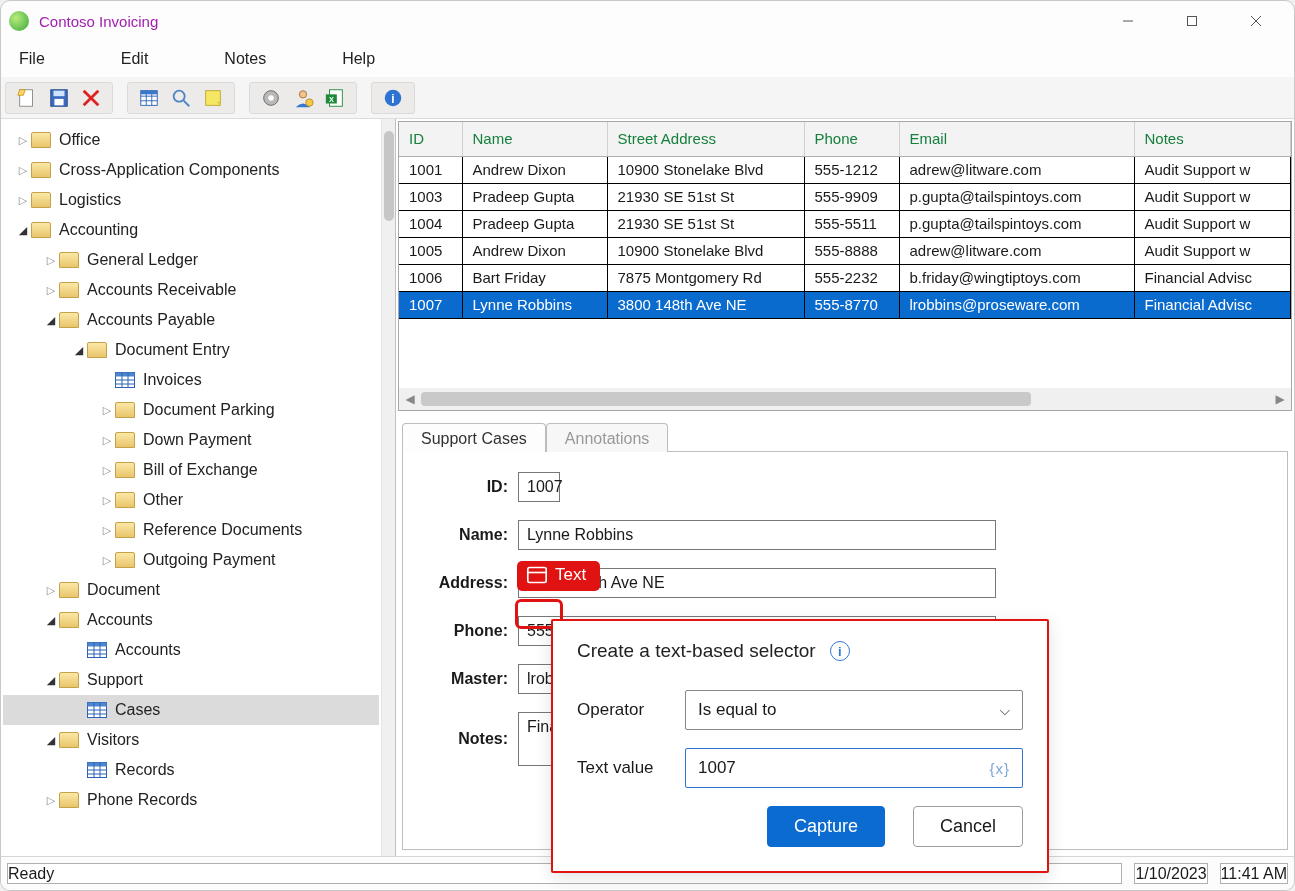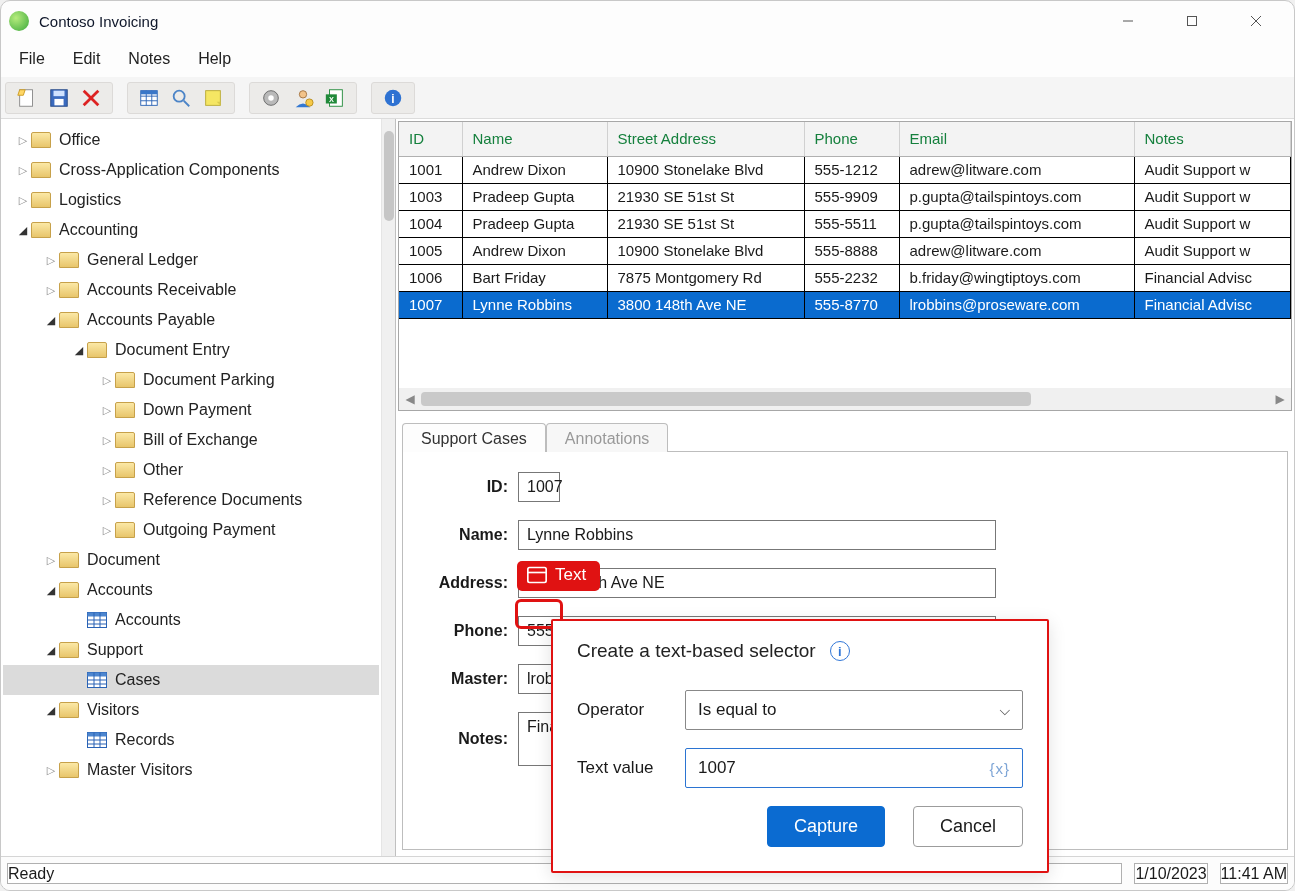--- a/index.html
+++ b/index.html
@@ -27,31 +27,32 @@
   display: flex;
   align-items: center;
   padding: 0 8px;
 }
 .app-icon {
   width: 20px; height: 20px;
   border-radius: 50%;
   background: radial-gradient(circle at 35% 35%, #b6ec7d, #3aa83a);
   margin-right: 10px;
 }
-.app-title { color: #0f172a; font-size: 15px; flex: 1; }
+.app-title { color: #a21caf; font-size: 15px; flex: 1; }
 .win-controls { display: flex; gap: 28px; margin-right: 12px; }
 .win-ctrl { width: 36px; height: 28px; display: flex; align-items: center; justify-content: center; color: #555; font-size: 14px; }
 .win-ctrl svg { width: 12px; height: 12px; stroke: #555; stroke-width: 1; fill: none; }
 
 .menubar {
   height: 36px;
   display: flex;
   align-items: center;
   padding: 0 4px;
   font-size: 16px;
+  gap: 48px;
 }
 .menu-item { padding: 6px 14px; cursor: default; color: #222; }
 
 .toolbar {
   height: 42px;
   display: flex;
   align-items: center;
   padding: 2px 4px;
   gap: 2px;
   border-bottom: 1px solid #dcdcdc;
@@ -325,20 +326,32 @@
             <span class="caret" style="color: rgb(51, 51, 51);">◢</span>
             <span class="folder-icon"></span>
             <span>Accounts Payable</span>
           </div>
           <div class="tree-node indent2">
             <span class="caret" style="color: rgb(51, 51, 51);">◢</span>
             <span class="folder-icon"></span>
             <span>Document Entry</span>
           </div>
           <div class="tree-node indent3">
+            <span class="caret empty" style="color: rgb(136, 136, 136);"></span>
+            <span class="grid-icon"><svg viewBox="0 0 20 16">
+                <rect x="0.5" y="0.5" width="19" height="15" fill="#fff" stroke="#2a63b5"></rect>
+                <rect x="0.5" y="0.5" width="19" height="4" fill="#4d86cf"></rect>
+                <line x1="0.5" y1="8" x2="19.5" y2="8" stroke="#2a63b5"></line>
+                <line x1="0.5" y1="12" x2="19.5" y2="12" stroke="#2a63b5"></line>
+                <line x1="7" y1="0.5" x2="7" y2="15.5" stroke="#2a63b5"></line>
+                <line x1="13" y1="0.5" x2="13" y2="15.5" stroke="#2a63b5"></line>
+              </svg></span>
+            <span>Invoices</span>
+          </div>
+          <div class="tree-node indent3">
             <span class="caret" style="color: rgb(136, 136, 136);">▷</span>
             <span class="folder-icon"></span>
             <span>Document Parking</span>
           </div>
           <div class="tree-node indent3">
             <span class="caret" style="color: rgb(136, 136, 136);">▷</span>
             <span class="folder-icon"></span>
             <span>Down Payment</span>
           </div>
           <div class="tree-node indent3">
@@ -413,21 +426,21 @@
                 <line x1="0.5" y1="8" x2="19.5" y2="8" stroke="#2a63b5"></line>
                 <line x1="0.5" y1="12" x2="19.5" y2="12" stroke="#2a63b5"></line>
                 <line x1="7" y1="0.5" x2="7" y2="15.5" stroke="#2a63b5"></line>
                 <line x1="13" y1="0.5" x2="13" y2="15.5" stroke="#2a63b5"></line>
               </svg></span>
             <span>Records</span>
           </div>
           <div class="tree-node indent1">
             <span class="caret" style="color: rgb(136, 136, 136);">▷</span>
             <span class="folder-icon"></span>
-            <span>Master Visitors</span>
+            <span>Phone Records</span>
           </div>
         </div>
       <div class="tree-scroll">
         <div class="thumb"></div>
       </div>
     </div>
 
     <div class="right-pane">
 
       <div class="grid-wrap">

